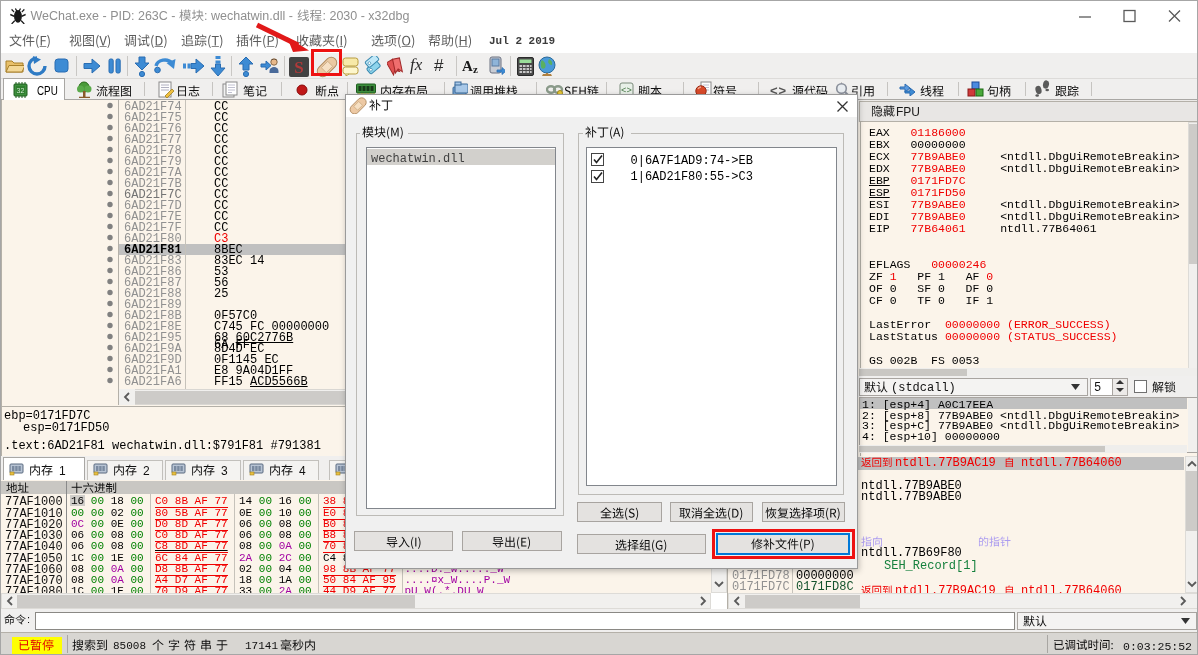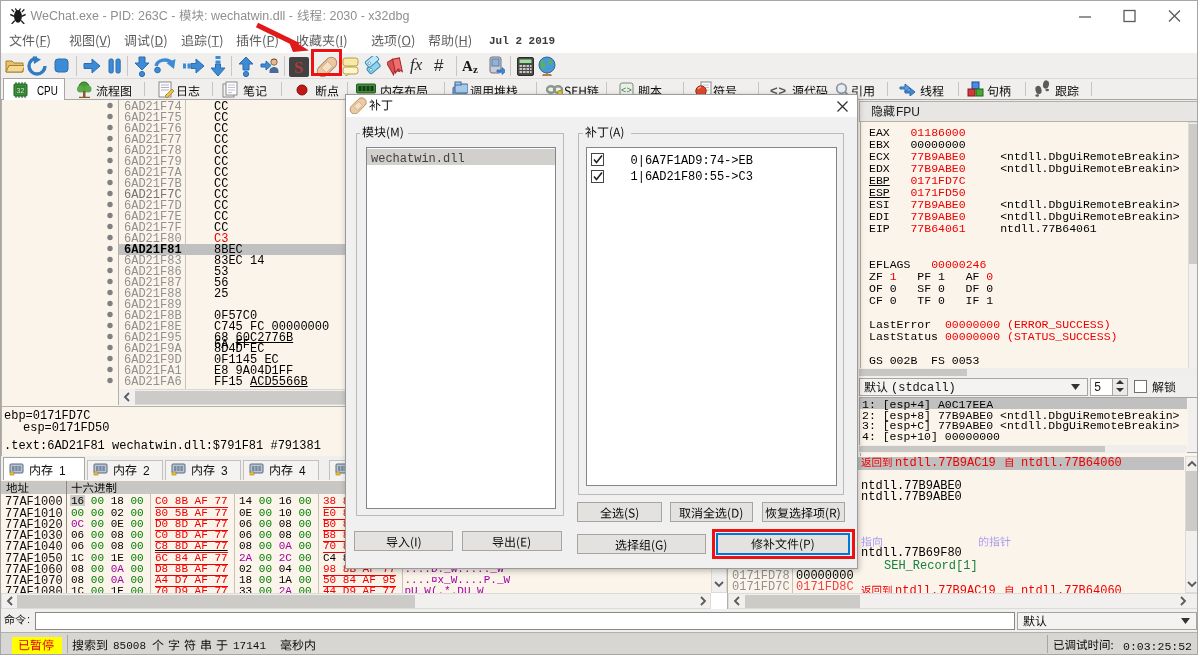--- a/index.html
+++ b/index.html
@@ -776,21 +776,21 @@
 <div class="a" style="left:795px;top:522.8px;font:normal 12px 'Liberation Mono', monospace;color:#000;white-space:pre;">00000000</div>
 <div class="a" style="left:731px;top:534.1px;font:normal 12px 'Liberation Mono', monospace;color:#919191;white-space:pre;">0171FD6C</div>
 <div class="a" style="left:795px;top:534.1px;font:normal 12px 'Liberation Mono', monospace;color:#000;white-space:pre;">77B69F80</div>
 <div class="a" style="left:731px;top:545.4px;font:normal 12px 'Liberation Mono', monospace;color:#919191;white-space:pre;">0171FD70</div>
 <div class="a" style="left:795px;top:545.4px;font:normal 12px 'Liberation Mono', monospace;color:#000;white-space:pre;">00000000</div>
 <div class="a" style="left:731px;top:556.7px;font:normal 12px 'Liberation Mono', monospace;color:#919191;white-space:pre;">0171FD74</div>
 <div class="a" style="left:795px;top:556.7px;font:normal 12px 'Liberation Mono', monospace;color:#000;white-space:pre;">00000000</div>
 <div class="a" style="left:731px;top:568px;font:normal 12px 'Liberation Mono', monospace;color:#919191;white-space:pre;">0171FD78</div>
 <div class="a" style="left:795px;top:568px;font:normal 12px 'Liberation Mono', monospace;color:#000;white-space:pre;">00000000</div>
 <div class="a" style="left:731px;top:579.3px;font:normal 12px 'Liberation Mono', monospace;color:#919191;white-space:pre;">0171FD7C</div>
-<div class="a" style="left:795px;top:579.3px;font:normal 12px 'Liberation Mono', monospace;color:#ef4444;white-space:pre;">0171FD8C</div>
+<div class="a" style="left:795px;top:579.3px;font:normal 12px 'Liberation Mono', monospace;color:#14532d;white-space:pre;">0171FD8C</div>
 <div class="a" style="left:790.5px;top:455px;width:1px;height:137px;background:#c6c2ba;"></div>
 <svg class="t " style="left:860.0px;top:584.0px;width:31.5px;height:11.8px" viewBox="0 0 31.5 11.8">
     <g fill="#f00000" transform="translate(0,9.24) scale(0.01050,-0.01050)">
       <use href="#g8fd4" x="0"></use>
       <use href="#g56de" x="1000"></use>
       <use href="#g5230" x="2000"></use>
     </g>
   </svg>
 <div class="a" style="left:894px;top:583px;font:normal 12px 'Liberation Mono', monospace;color:#f00000;white-space:pre;">ntdll.77B9AC19</div>
 <svg class="t " style="left:1003.0px;top:584.0px;width:10.5px;height:11.8px" viewBox="0 0 10.5 11.8">
@@ -1031,21 +1031,21 @@
 <div class="a" style="left:112px;top:638.5px;font:normal 11px 'Liberation Mono', monospace;color:#111;white-space:pre;">85008</div>
 <svg class="t " style="left:151.0px;top:638.0px;width:80.0px;height:13.4px" viewBox="0 0 80.0 13.4">
     <g fill="#111" transform="translate(0,10.56) scale(0.01200,-0.01200)">
       <use href="#g4e2a" x="0"></use>
       <use href="#g5b57" x="1333"></use>
       <use href="#g7b26" x="2667"></use>
       <use href="#g4e32" x="4000"></use>
       <use href="#g4e8e" x="5333"></use>
     </g>
   </svg>
-<div class="a" style="left:232px;top:638.5px;font:normal 11px 'Liberation Mono', monospace;color:#111;white-space:pre;">17141</div>
+<div class="a" style="left:244px;top:638.5px;font:normal 11px 'Liberation Mono', monospace;color:#111;white-space:pre;">17141</div>
 <svg class="t " style="left:279.0px;top:638.0px;width:36.0px;height:13.4px" viewBox="0 0 36.0 13.4">
     <g fill="#111" transform="translate(0,10.56) scale(0.01200,-0.01200)">
       <use href="#g6beb" x="0"></use>
       <use href="#g79d2" x="1000"></use>
       <use href="#g5185" x="2000"></use>
     </g>
   </svg>
 <div class="a" style="left:1046px;top:634px;width:1px;height:18px;background:#a8a6a2;"></div>
 <svg class="t " style="left:1052.0px;top:638.0px;width:60.7px;height:12.9px" viewBox="0 0 60.7 12.9">
     <g fill="#111" transform="translate(0,10.12) scale(0.01150,-0.01150)">

